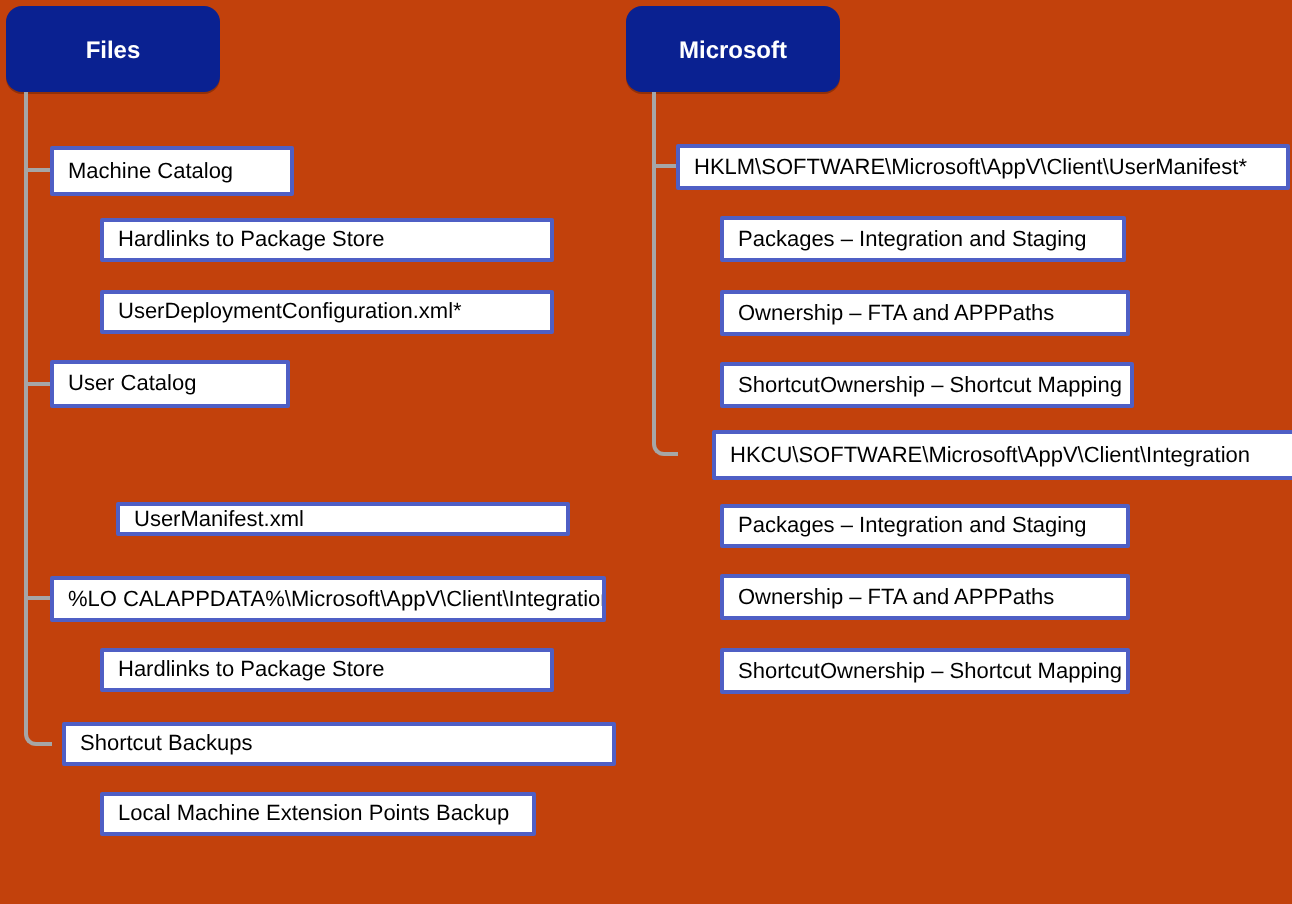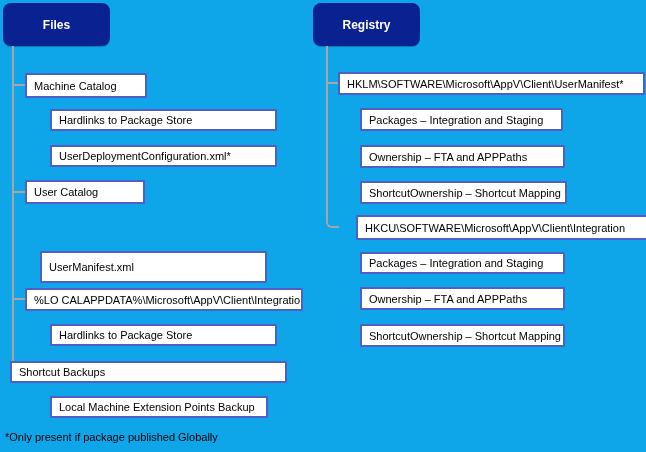--- a/index.html
+++ b/index.html
@@ -6,21 +6,21 @@
     --root-fill:#0a2191;
     --node-border:#4f5fc5;
     --connector:#a6a6a6;
     --text:#000000;
     --root-text:#ffffff;
   }
   html,body{margin:0;padding:0;background:#ffffff;}
   #canvas{
     position:relative;
     width:646px;height:452px;
-    background:#0ea5e9;
+    background:#c2410c;
     font-family:"Liberation Sans", sans-serif;
     overflow:hidden;
   }
   .root-box{
     position:absolute;
     background:var(--root-fill);
     border-radius:8px;
     color:var(--root-text);
     font-size:12px;
     font-weight:bold;
@@ -77,38 +77,38 @@
   </div>
   <div class="node" style="left:50px;top:109px;width:227px;height:22px">
     <span>Hardlinks to Package Store</span>
   </div>
   <div class="node" style="left:50px;top:145px;width:227px;height:22px">
     <span>UserDeploymentConfiguration.xml*</span>
   </div>
   <div class="node" style="left:25px;top:180px;width:120px;height:24px">
     <span>User Catalog</span>
   </div>
-  <div class="node" style="left:40px;top:251px;width:227px;height:32px">
+  <div class="node" style="left:58px;top:251px;width:227px;height:17px">
     <span>UserManifest.xml</span>
   </div>
   <div class="node" style="left:25px;top:288px;width:278px;height:23px">
     <span>%LO CALAPPDATA%\Microsoft\AppV\Client\Integration</span>
   </div>
   <div class="node" style="left:50px;top:324px;width:227px;height:22px">
     <span>Hardlinks to Package Store</span>
   </div>
-  <div class="node" style="left:10px;top:361px;width:277px;height:22px">
+  <div class="node" style="left:31px;top:361px;width:277px;height:22px">
     <span>Shortcut Backups</span>
   </div>
   <div class="node" style="left:50px;top:396px;width:218px;height:22px">
     <span>Local Machine Extension Points Backup</span>
   </div>
 
   <div class="root-box" style="left:313px;top:3px;width:107px;height:43px">
-    <span>Registry</span>
+    <span>Microsoft</span>
   </div>
 
   <div class="trunk" style="left:326px;top:46px;width:13px;height:182px"></div>
   <div class="stub" style="left:326px;top:82px;width:12px;height:2px"></div>
 
   <div class="node" style="left:338px;top:72px;width:307px;height:23px">
     <span>HKLM\SOFTWARE\Microsoft\AppV\Client\UserManifest*</span>
   </div>
   <div class="node" style="left:360px;top:108px;width:203px;height:23px">
     <span>Packages – Integration and Staging</span>
@@ -125,14 +125,13 @@
   <div class="node" style="left:360px;top:252px;width:205px;height:22px">
     <span>Packages – Integration and Staging</span>
   </div>
   <div class="node" style="left:360px;top:287px;width:205px;height:23px">
     <span>Ownership – FTA and APPPaths</span>
   </div>
   <div class="node" style="left:360px;top:324px;width:205px;height:23px">
     <span>ShortcutOwnership – Shortcut Mapping</span>
   </div>
 
-  <div class="footnote">*Only present if package published Globally</div>
 </div>
 
 </body></html>

